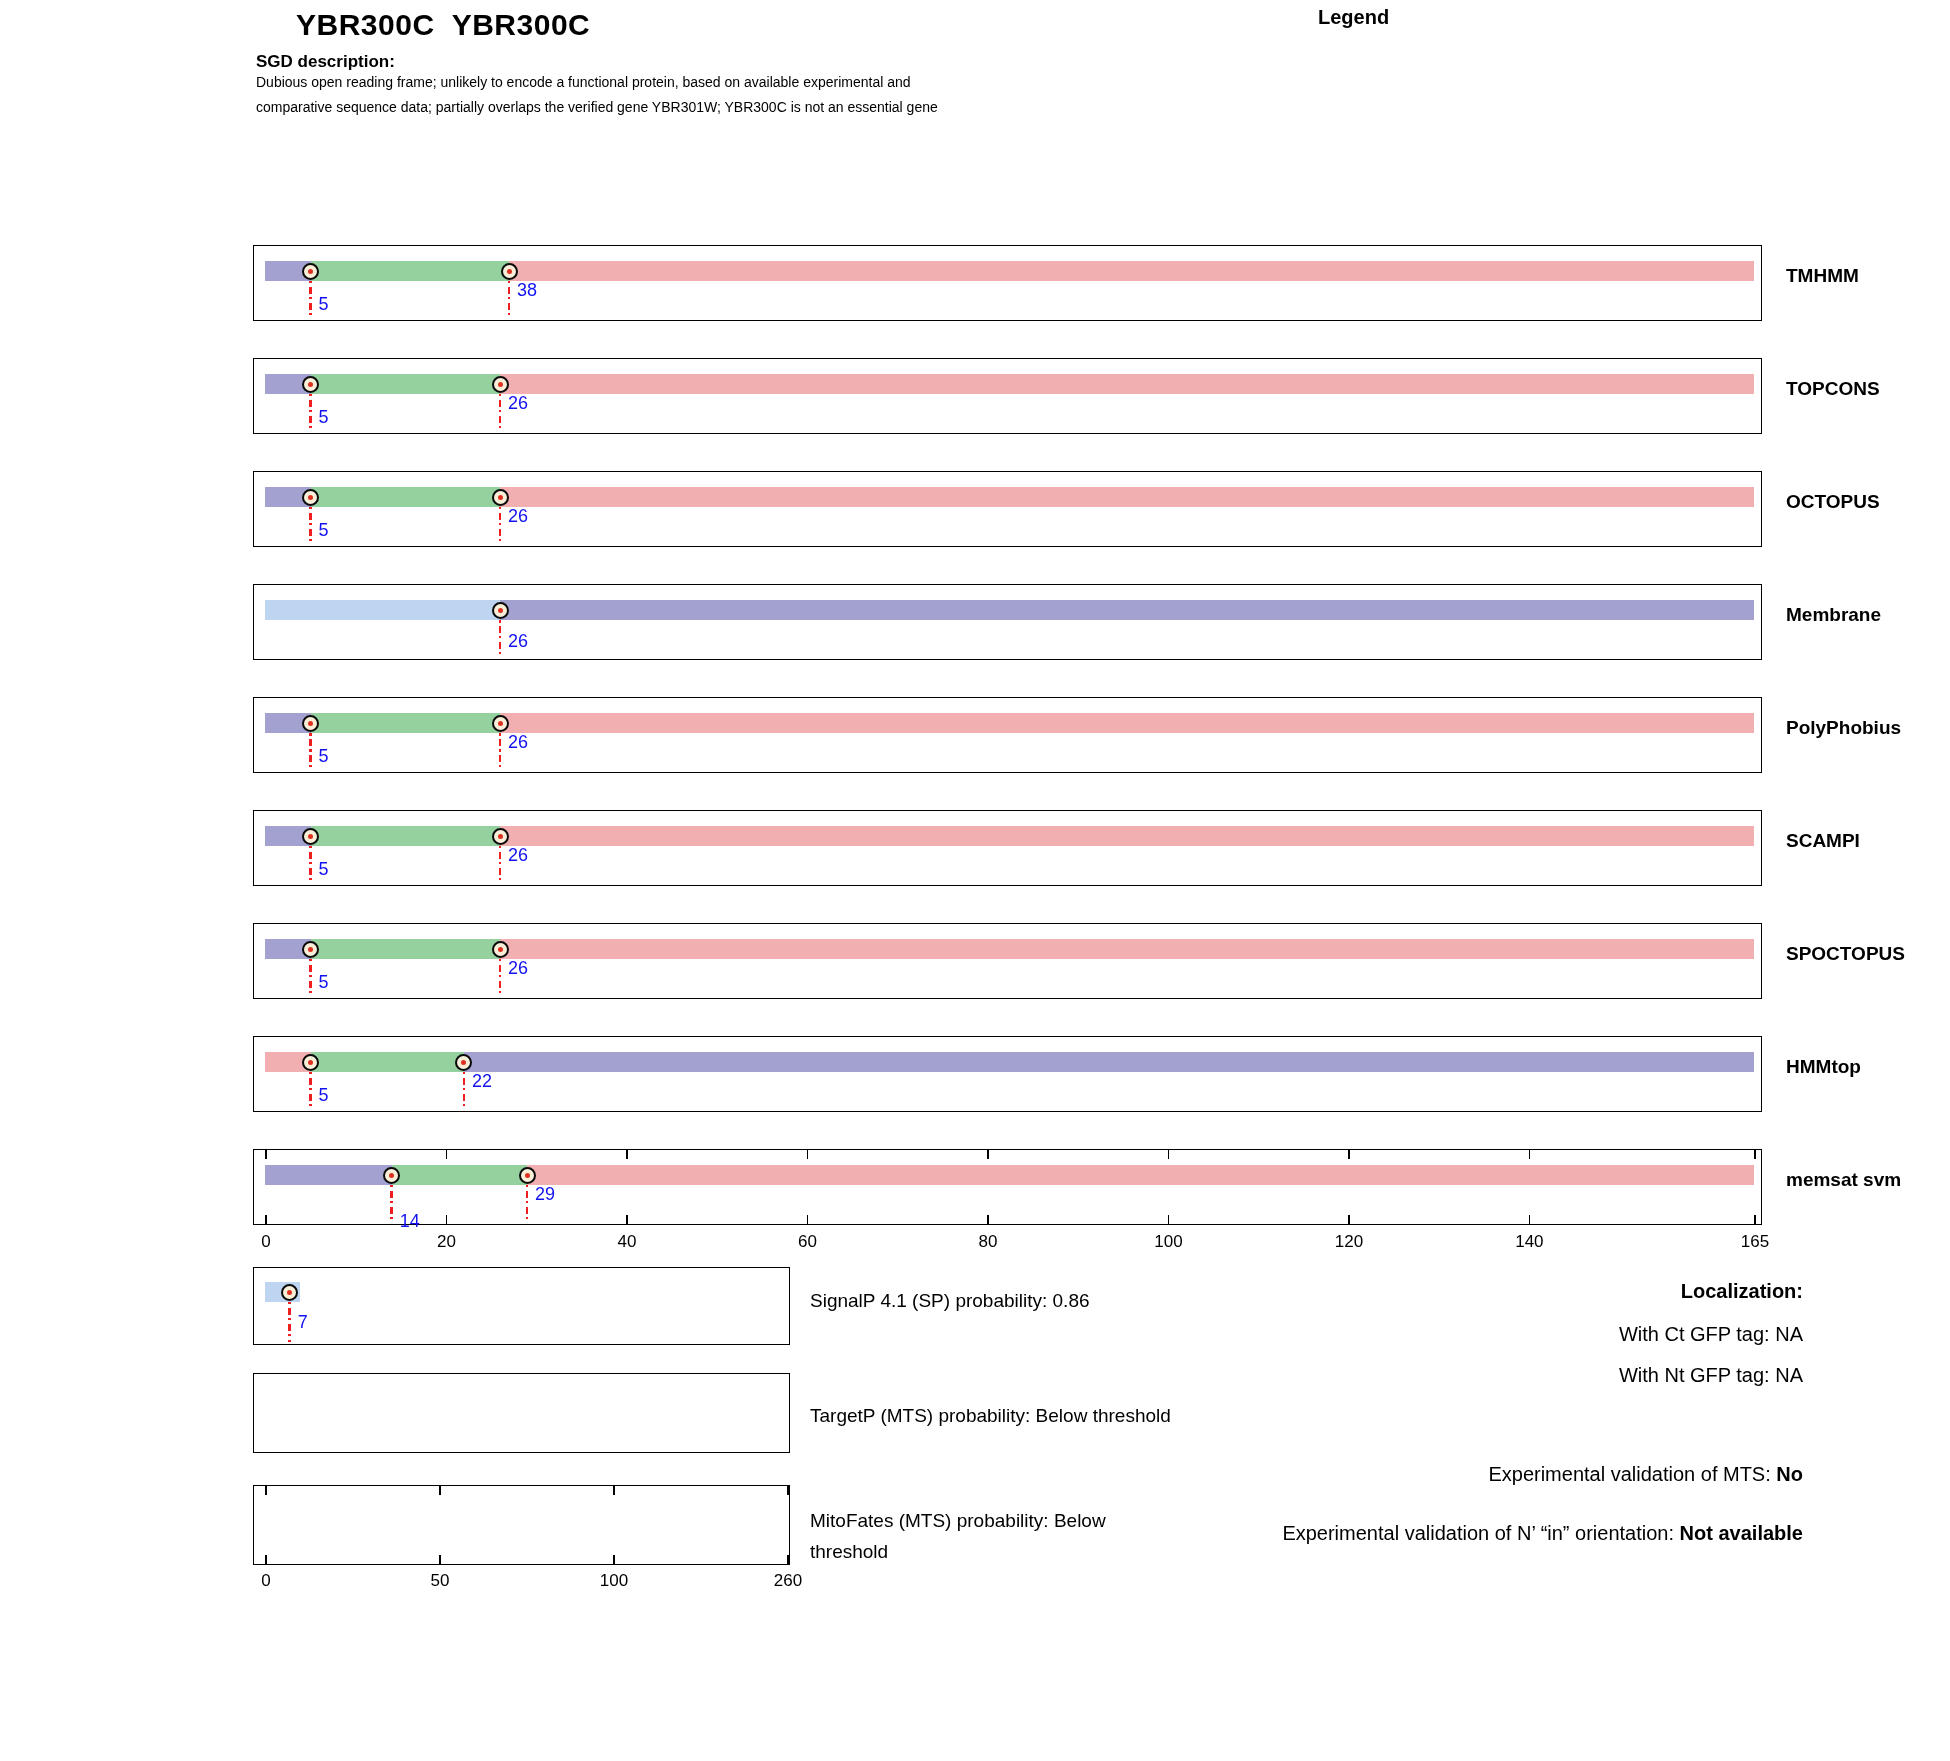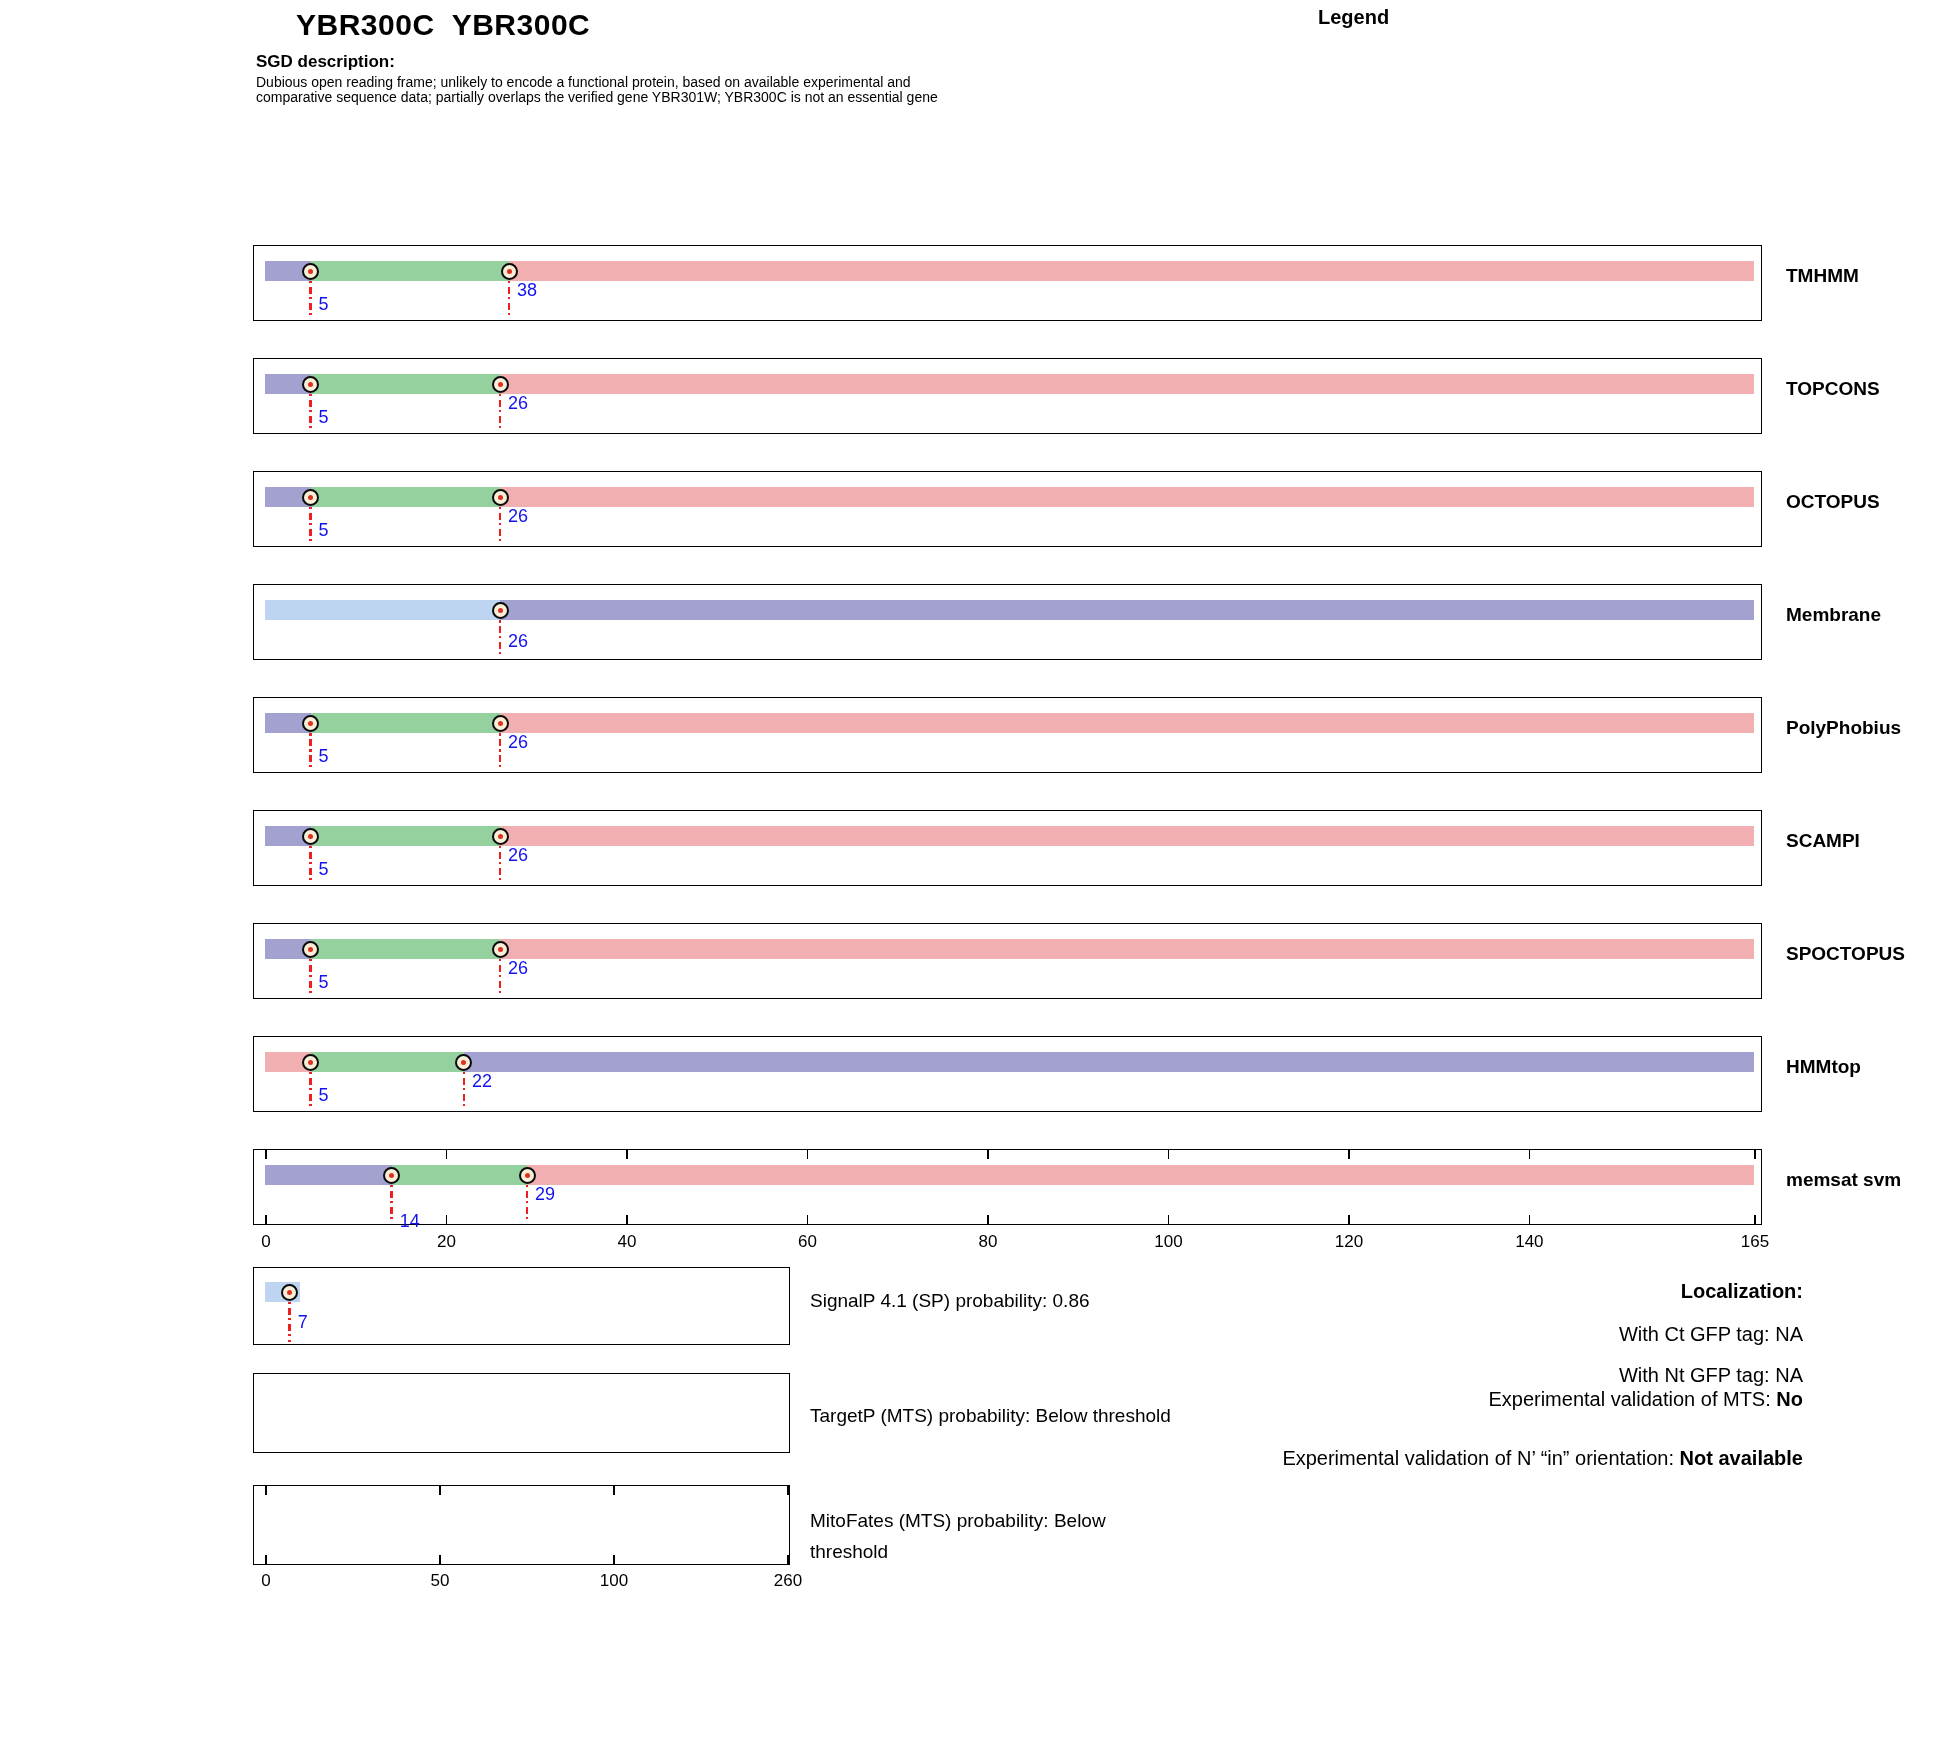--- a/index.html
+++ b/index.html
@@ -29,21 +29,21 @@
   .loc b{font-weight:bold;}
 </style>
 </head>
 <body>
 
 <div id="canvas">
 
   <div class="abs title" style="left:256px;top:8px;margin-left:40px;">YBR300C  YBR300C</div>
   <div class="abs sgd-h" style="left:256px;top:52px;">SGD description:</div>
   <div class="abs desc" style="left:256px;top:74px;">Dubious open reading frame; unlikely to encode a functional protein, based on available experimental and</div>
-  <div class="abs desc" style="left:256px;top:89px;">comparative sequence data; partially overlaps the verified gene YBR301W; YBR300C is not an essential gene</div>
+  <div class="abs desc" style="left:256px;top:99px;">comparative sequence data; partially overlaps the verified gene YBR301W; YBR300C is not an essential gene</div>
 
   <div class="abs" style="left:1318px;top:6px;">
     <div class="legend-title">Legend</div>
   </div>
 
   <div id="plot-area" class="abs" style="left:0;top:0;width:1950px;height:1761px;">
       <div class="track-box" style="left: 253px; top: 245px; width: 1509px; height: 76px;">
         <div class="seg" style="left: 11.4px; top: 15px; width: 45.1212px; height: 20px; background: rgb(163, 161, 208);"></div>
         <div class="seg" style="left: 56.5212px; top: 15px; width: 198.533px; height: 20px; background: rgb(149, 208, 159);"></div>
         <div class="seg" style="left: 255.055px; top: 15px; width: 1245.35px; height: 20px; background: rgb(242, 175, 177);"></div>
@@ -234,17 +234,17 @@
     </div>
 
   <div class="abs panel-label" style="left:810px;top:1285px;width:360px;">SignalP 4.1 (SP) probability: 0.86</div>
   <div class="abs panel-label" style="left:810px;top:1400px;width:420px;">TargetP (MTS) probability: Below threshold</div>
   <div class="abs panel-label" style="left:810px;top:1505px;width:345px;">MitoFates (MTS) probability: Below threshold</div>
 
   <div class="abs" style="left:1263px;top:1279px;width:540px;">
     <div class="loc" style="font-weight:bold;">Localization:</div>
     <div class="loc" style="margin-top:19px;">With Ct GFP tag: NA</div>
     <div class="loc" style="margin-top:17px;">With Nt GFP tag: NA</div>
-    <div class="loc" style=""><span>Experimental validation of MTS: </span><b>No</b></div>
+    <div class="loc" style="margin-top:75px;"><span>Experimental validation of MTS: </span><b>No</b></div>
     <div class="loc" style="margin-top:30px;line-height:34px;"><span>Experimental validation of N’ “in” orientation: </span><b>Not available</b></div>
   </div>
 
 </div>
 
 </body></html>

